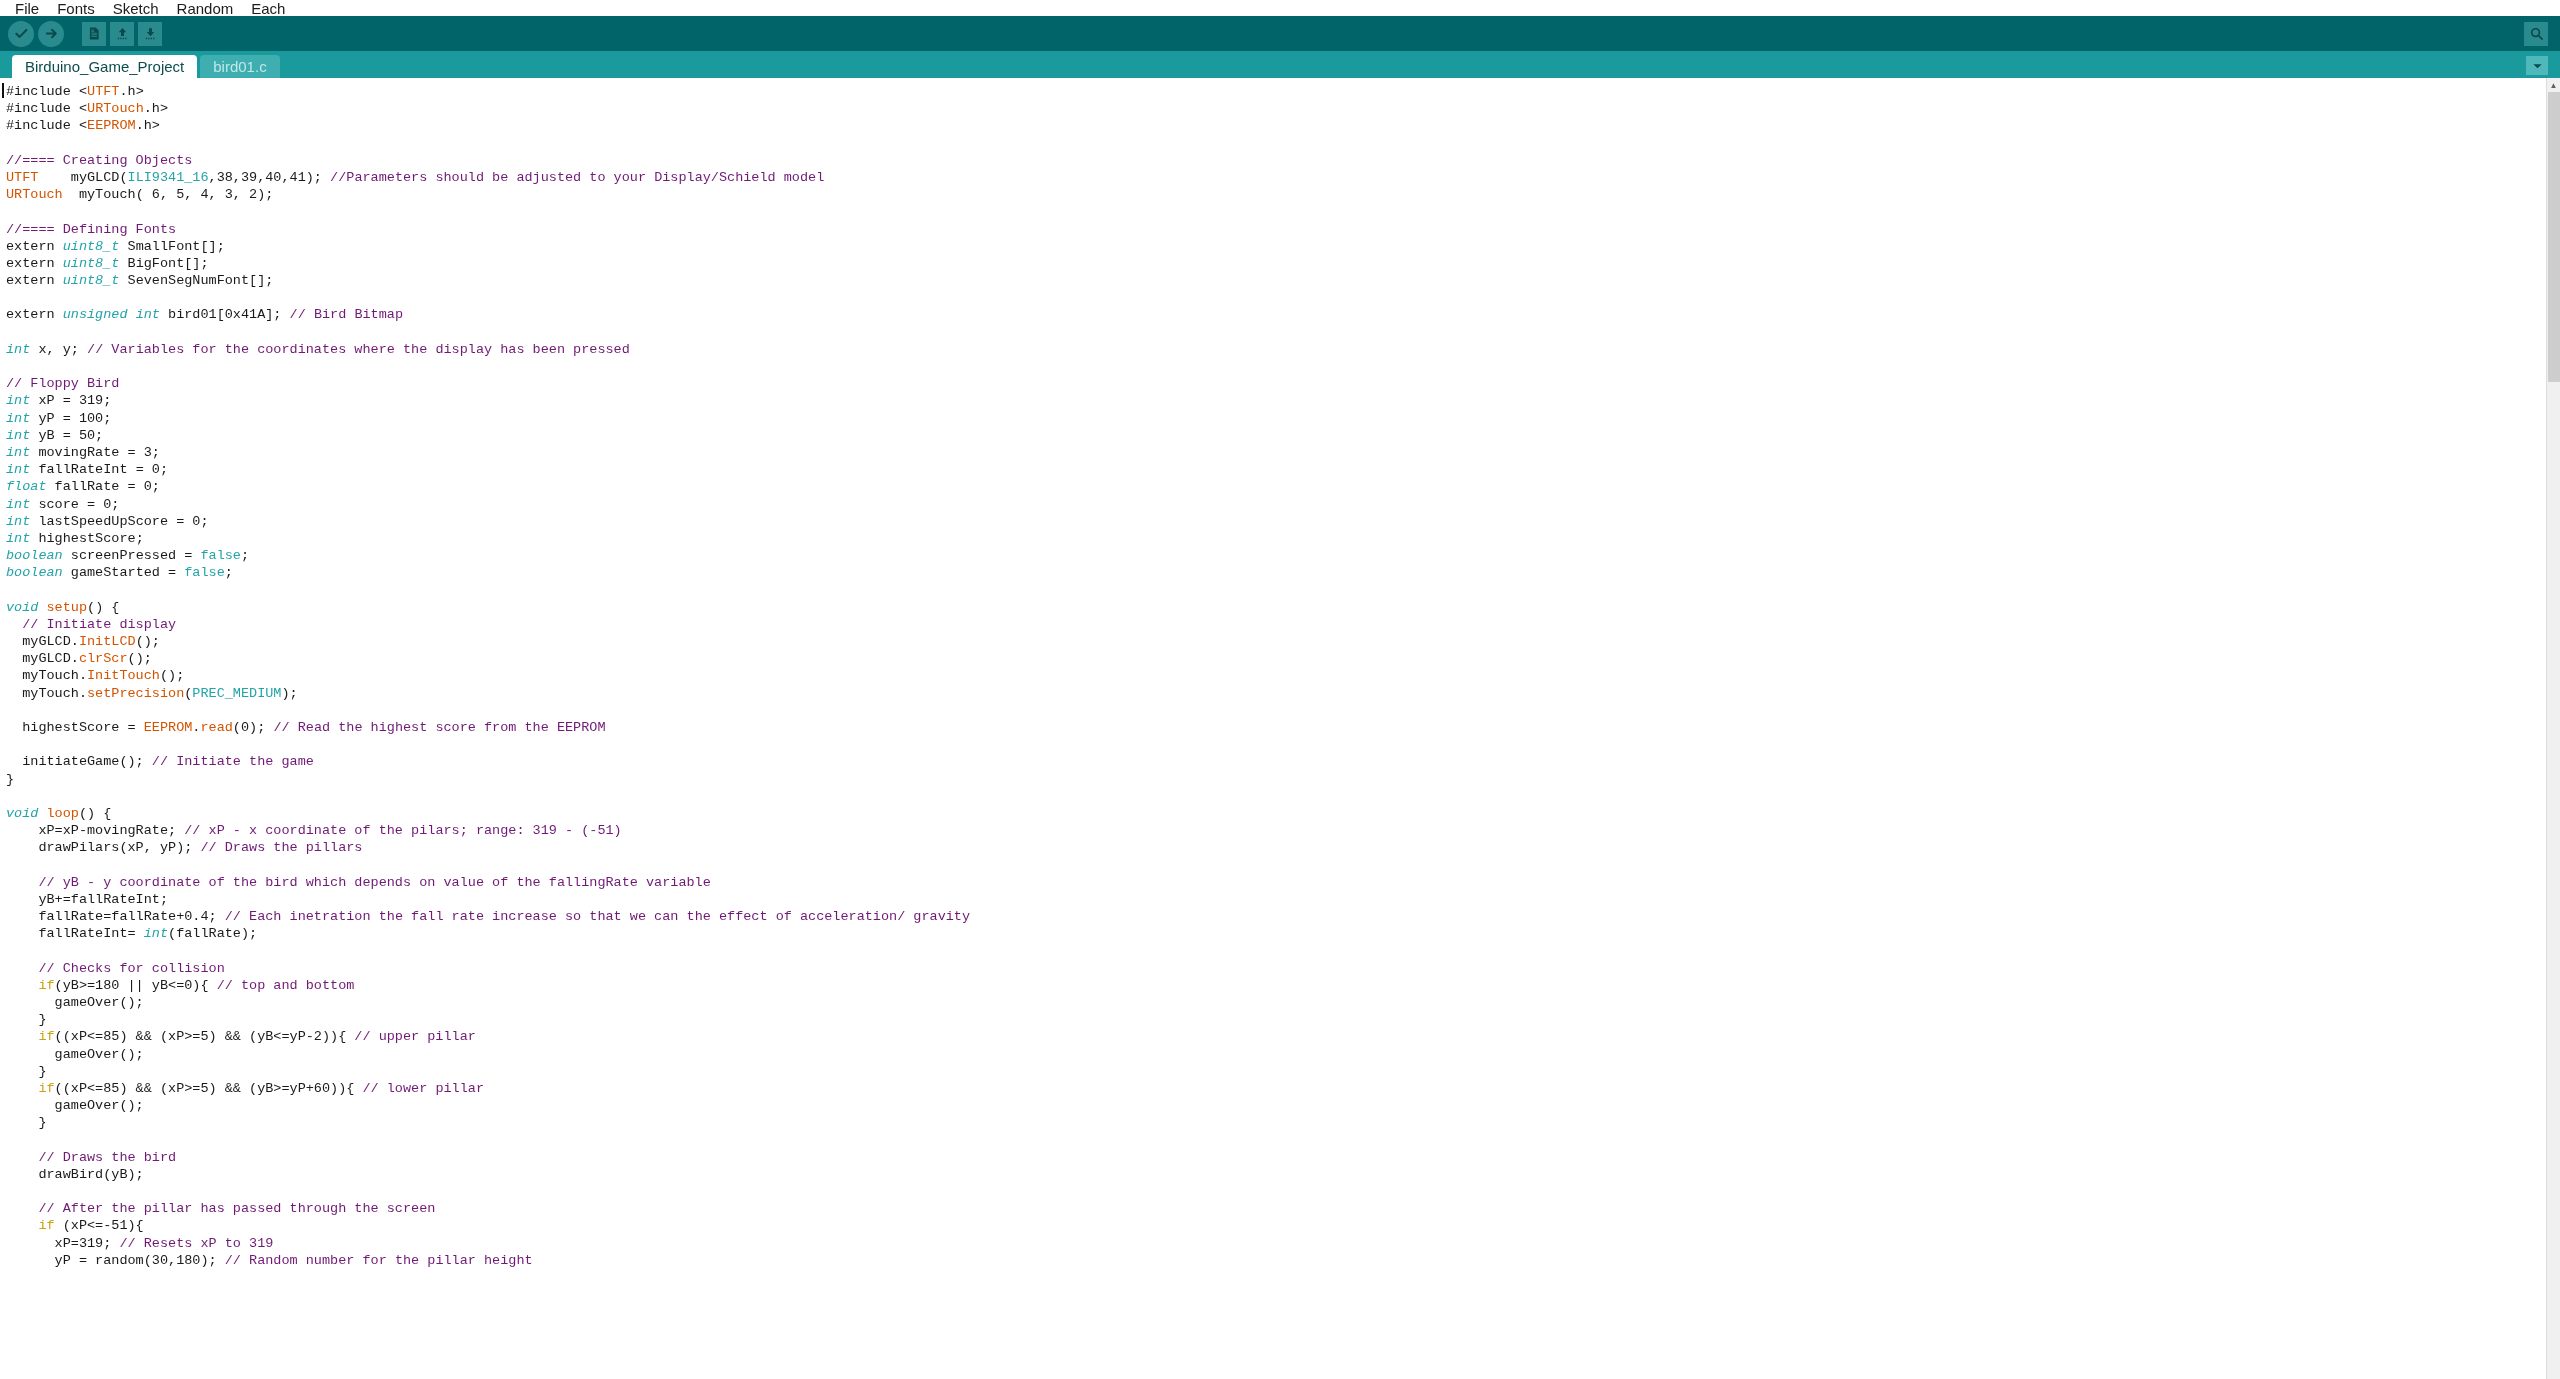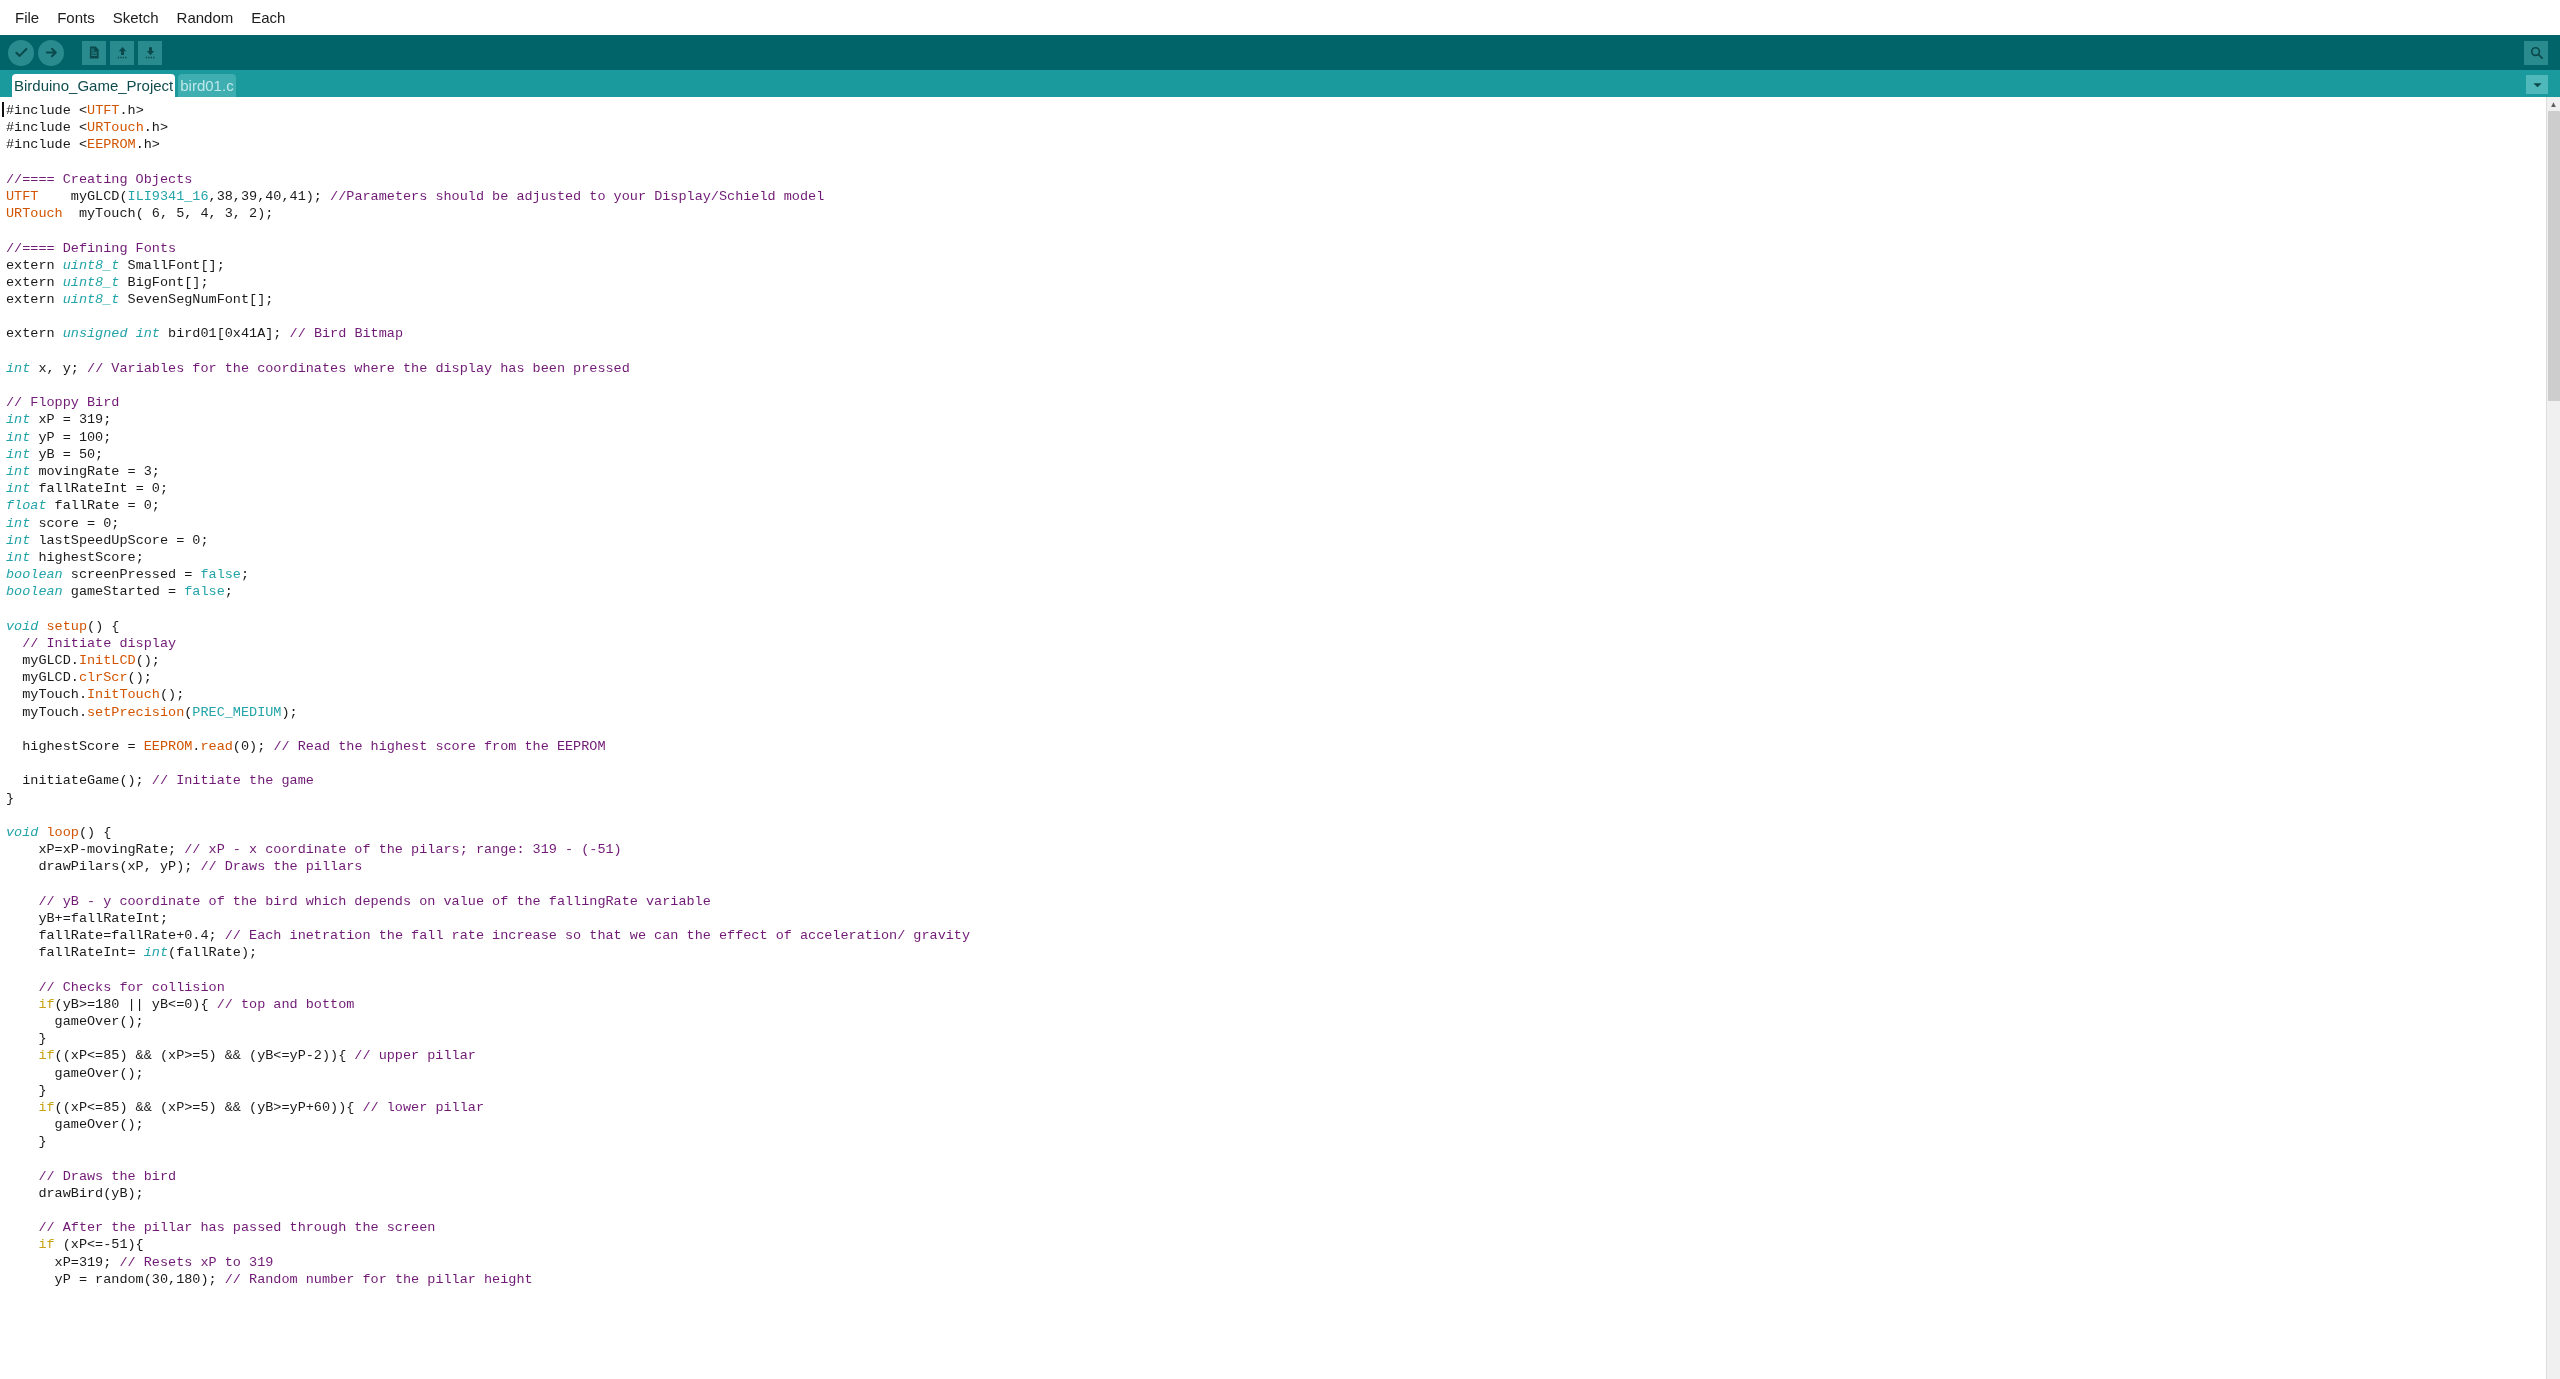--- a/index.html
+++ b/index.html
@@ -1,21 +1,21 @@
 <!DOCTYPE html>
 <html><head>
 <meta charset="utf-8">
 <style>
   * { margin:0; padding:0; box-sizing:border-box; }
   html,body { width:2560px; height:1379px; overflow:hidden; background:#fff;
               font-family:"Liberation Sans", sans-serif; }
 
   
   #menubar {
-    height:35px; background:#ffffff; display:flex; align-items:center;
+    height:16px; background:#ffffff; display:flex; align-items:center;
     padding-left:6px; border-bottom:0px solid #d0d0d0;
   }
   .menu-item {
     font-size:15px; color:#1c1c1c; padding:0 9px; line-height:21px;
     font-family:"Liberation Sans", sans-serif; cursor:default; white-space:nowrap;
   }
 
   
   #toolbar {
     height:35px; background:#006468; display:flex; align-items:center;
@@ -35,21 +35,21 @@
     position:absolute; right:12px; width:24px; height:24px; background:#2a8b8e;
     display:flex; align-items:center; justify-content:center; cursor:pointer;
   }
 
   
   #tabstrip {
     height:27px; background:#1a9a9d; display:flex; align-items:flex-end;
     position:relative; padding-left:12px;
   }
   .tab {
-    height:23px; line-height:23px; padding:0 2px; font-size:15px;
+    height:23px; line-height:23px; padding:0 13px; font-size:15px;
     border-radius:4px 4px 0 0; cursor:pointer; white-space:nowrap;
   }
   .tab.active { background:#ffffff; color:#0f4c4e; }
   .tab.inactive { background:#3eaeb1; color:#bfe8e9; margin-left:3px; }
   #tab-dropdown-btn {
     position:absolute; right:12px; bottom:3px; width:22px; height:19px;
     background:#4fb8ba; display:flex; align-items:center; justify-content:center;
     cursor:pointer;
   }
 

